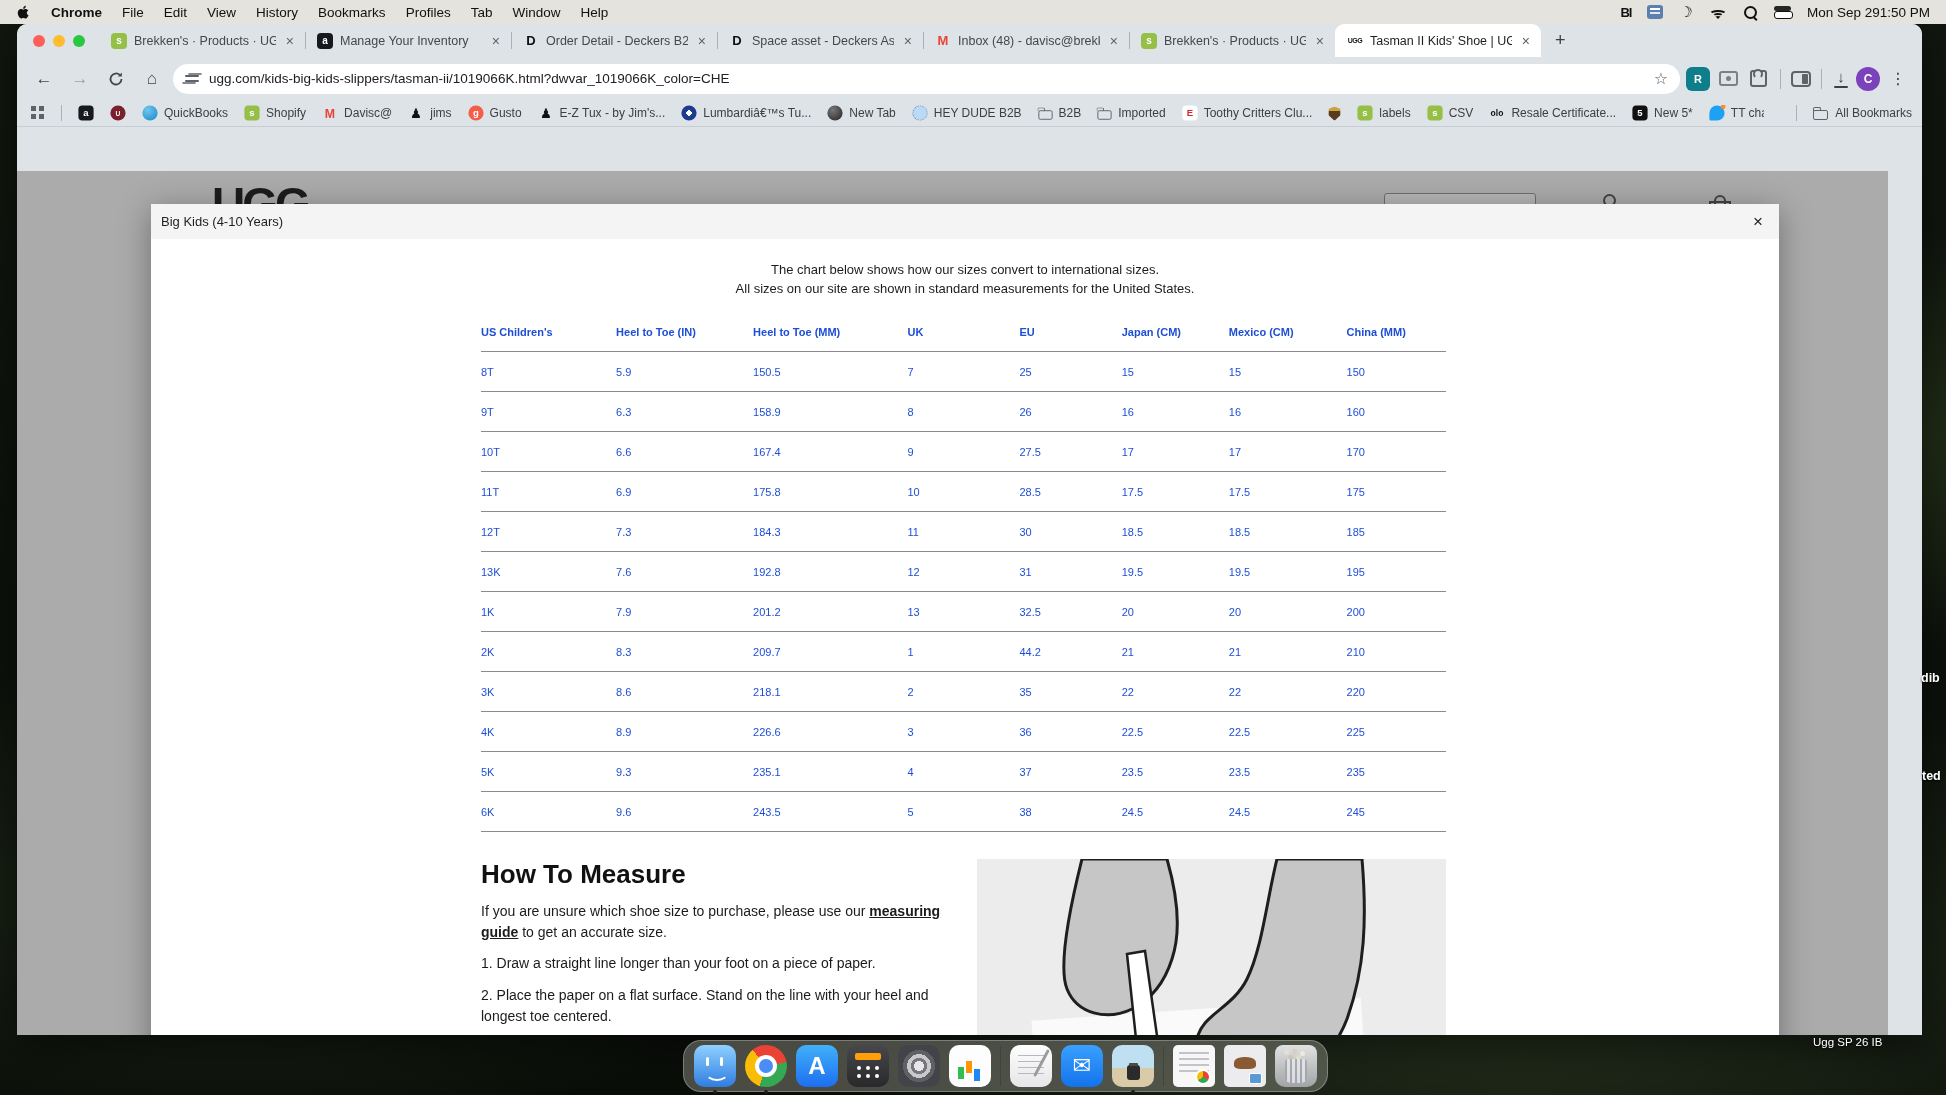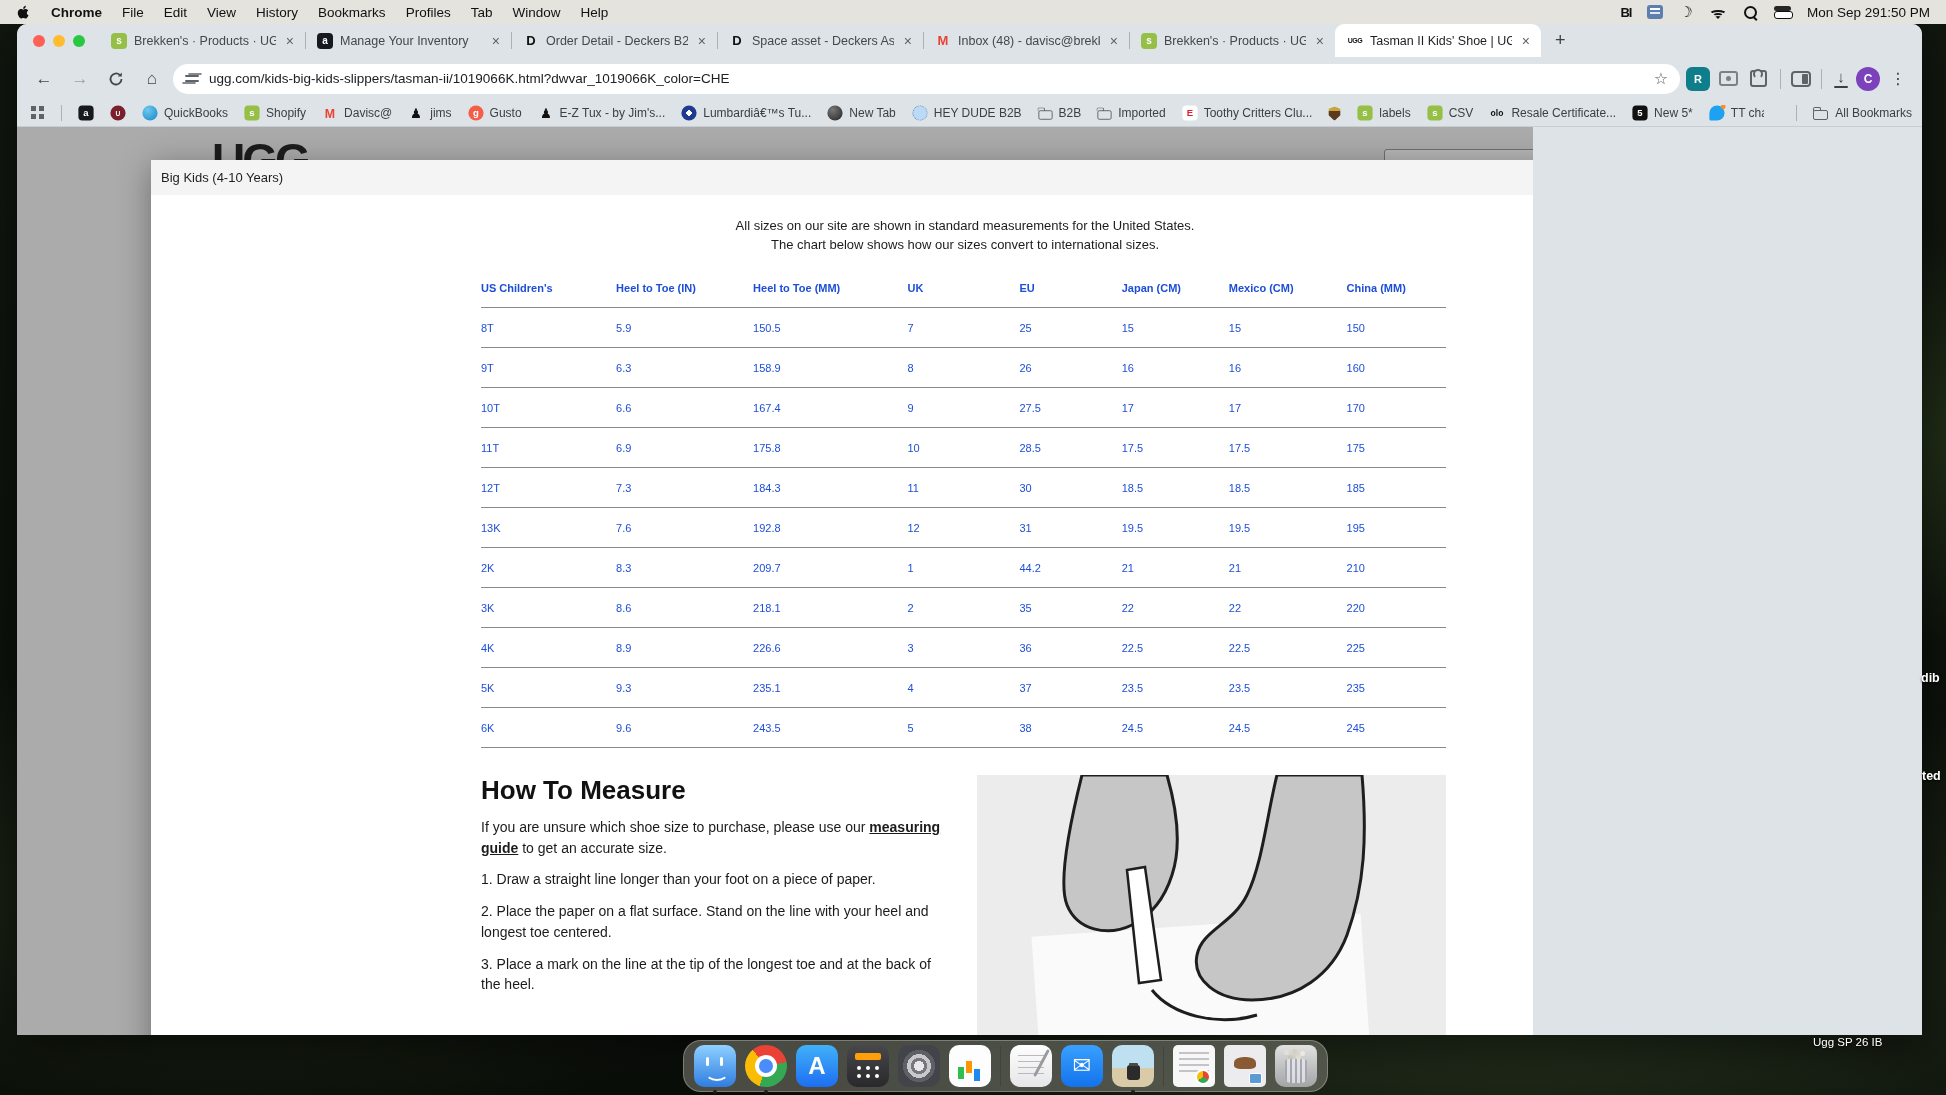--- a/index.html
+++ b/index.html
@@ -113,21 +113,21 @@
   .bookmarksbar{height:27px;display:flex;align-items:center;gap:16px;padding:0 10px 0 14px;background:#dde3e7;border-bottom:1px solid #c7ced3;font-size:12px;color:#3c4043;}
   .apps-grid{position:relative;width:14px;height:14px;flex:0 0 auto;}
   .apps-grid::before{content:"";position:absolute;left:0;top:0;width:5px;height:5px;background:#5f6368;box-shadow:8px 0 #5f6368,0 8px #5f6368,8px 8px #5f6368;}
   .bm-div{width:1px;height:16px;background:#aab1b7;flex:0 0 auto;}
   .bm{display:flex;align-items:center;gap:6px;white-space:nowrap;flex:0 0 auto;}
   .bm .fav{transform:scale(.95);}
   .bm-spacer{flex:1;}
   .allbm{display:flex;align-items:center;gap:7px;white-space:nowrap;flex:0 0 auto;}
 
   
-  .content{position:relative;width:1516px;height:908px;background:#ababab;overflow:hidden;}
+  .content{position:relative;width:1871px;height:908px;background:#ababab;overflow:hidden;margin-top:44px;}
   .ugg-logo{position:absolute;left:195px;top:6px;font-size:46px;font-weight:800;letter-spacing:-3px;color:#1c1c1c;}
   .site-search{position:absolute;left:1367px;top:22px;width:152px;height:26px;border:1.5px solid #6f6f6f;border-radius:3px;background:#b6b6b6;}
   .head-person{position:absolute;left:1580px;top:22px;width:22px;height:24px;opacity:.75;}
   .head-person::before{content:"";position:absolute;left:6px;top:1px;width:9px;height:9px;border:2px solid #222;border-radius:50%;}
   .head-person::after{content:"";position:absolute;left:1px;top:13px;width:18px;height:10px;border:2px solid #222;border-bottom:none;border-radius:10px 10px 0 0;}
   .head-bag{position:absolute;left:1692px;top:24px;width:20px;height:22px;opacity:.75;}
   .head-bag::before{content:"";position:absolute;left:0;top:6px;width:18px;height:15px;border:2px solid #222;}
   .head-bag::after{content:"";position:absolute;left:5px;top:0;width:8px;height:8px;border:2px solid #222;border-bottom:none;border-radius:6px 6px 0 0;}
 
   
@@ -405,22 +405,22 @@
     <div class="site-search"></div>
     <span class="head-person"></span>
     <span class="head-bag"></span>
 
     <div class="modal">
       <div class="modal-head">
         <span class="modal-title">Big Kids (4-10 Years)</span>
         <span class="modal-close">×</span>
       </div>
       <div class="modal-intro">
+        <div>The chart below shows how our sizes convert to international sizes.</div>
         <div>All sizes on our site are shown in standard measurements for the United States.</div>
-        <div>The chart below shows how our sizes convert to international sizes.</div>
       </div>
       <div class="size-table-wrap">
           <table class="sizes">
             <colgroup>
               <col style="width: 14%;">
               <col style="width: 14.2%;">
               <col style="width: 16%;">
               <col style="width: 11.6%;">
               <col style="width: 10.6%;">
               <col style="width: 11.1%;">
@@ -492,20 +492,30 @@
               </tr>
               <tr>
                 <td>13K</td>
                 <td>7.6</td>
                 <td>192.8</td>
                 <td>12</td>
                 <td>31</td>
                 <td>19.5</td>
                 <td>19.5</td>
                 <td>195</td>
+              </tr>
+              <tr>
+                <td>1K</td>
+                <td>7.9</td>
+                <td>201.2</td>
+                <td>13</td>
+                <td>32.5</td>
+                <td>20</td>
+                <td>20</td>
+                <td>200</td>
               </tr>
               <tr>
                 <td>2K</td>
                 <td>8.3</td>
                 <td>209.7</td>
                 <td>1</td>
                 <td>44.2</td>
                 <td>21</td>
                 <td>21</td>
                 <td>210</td>

